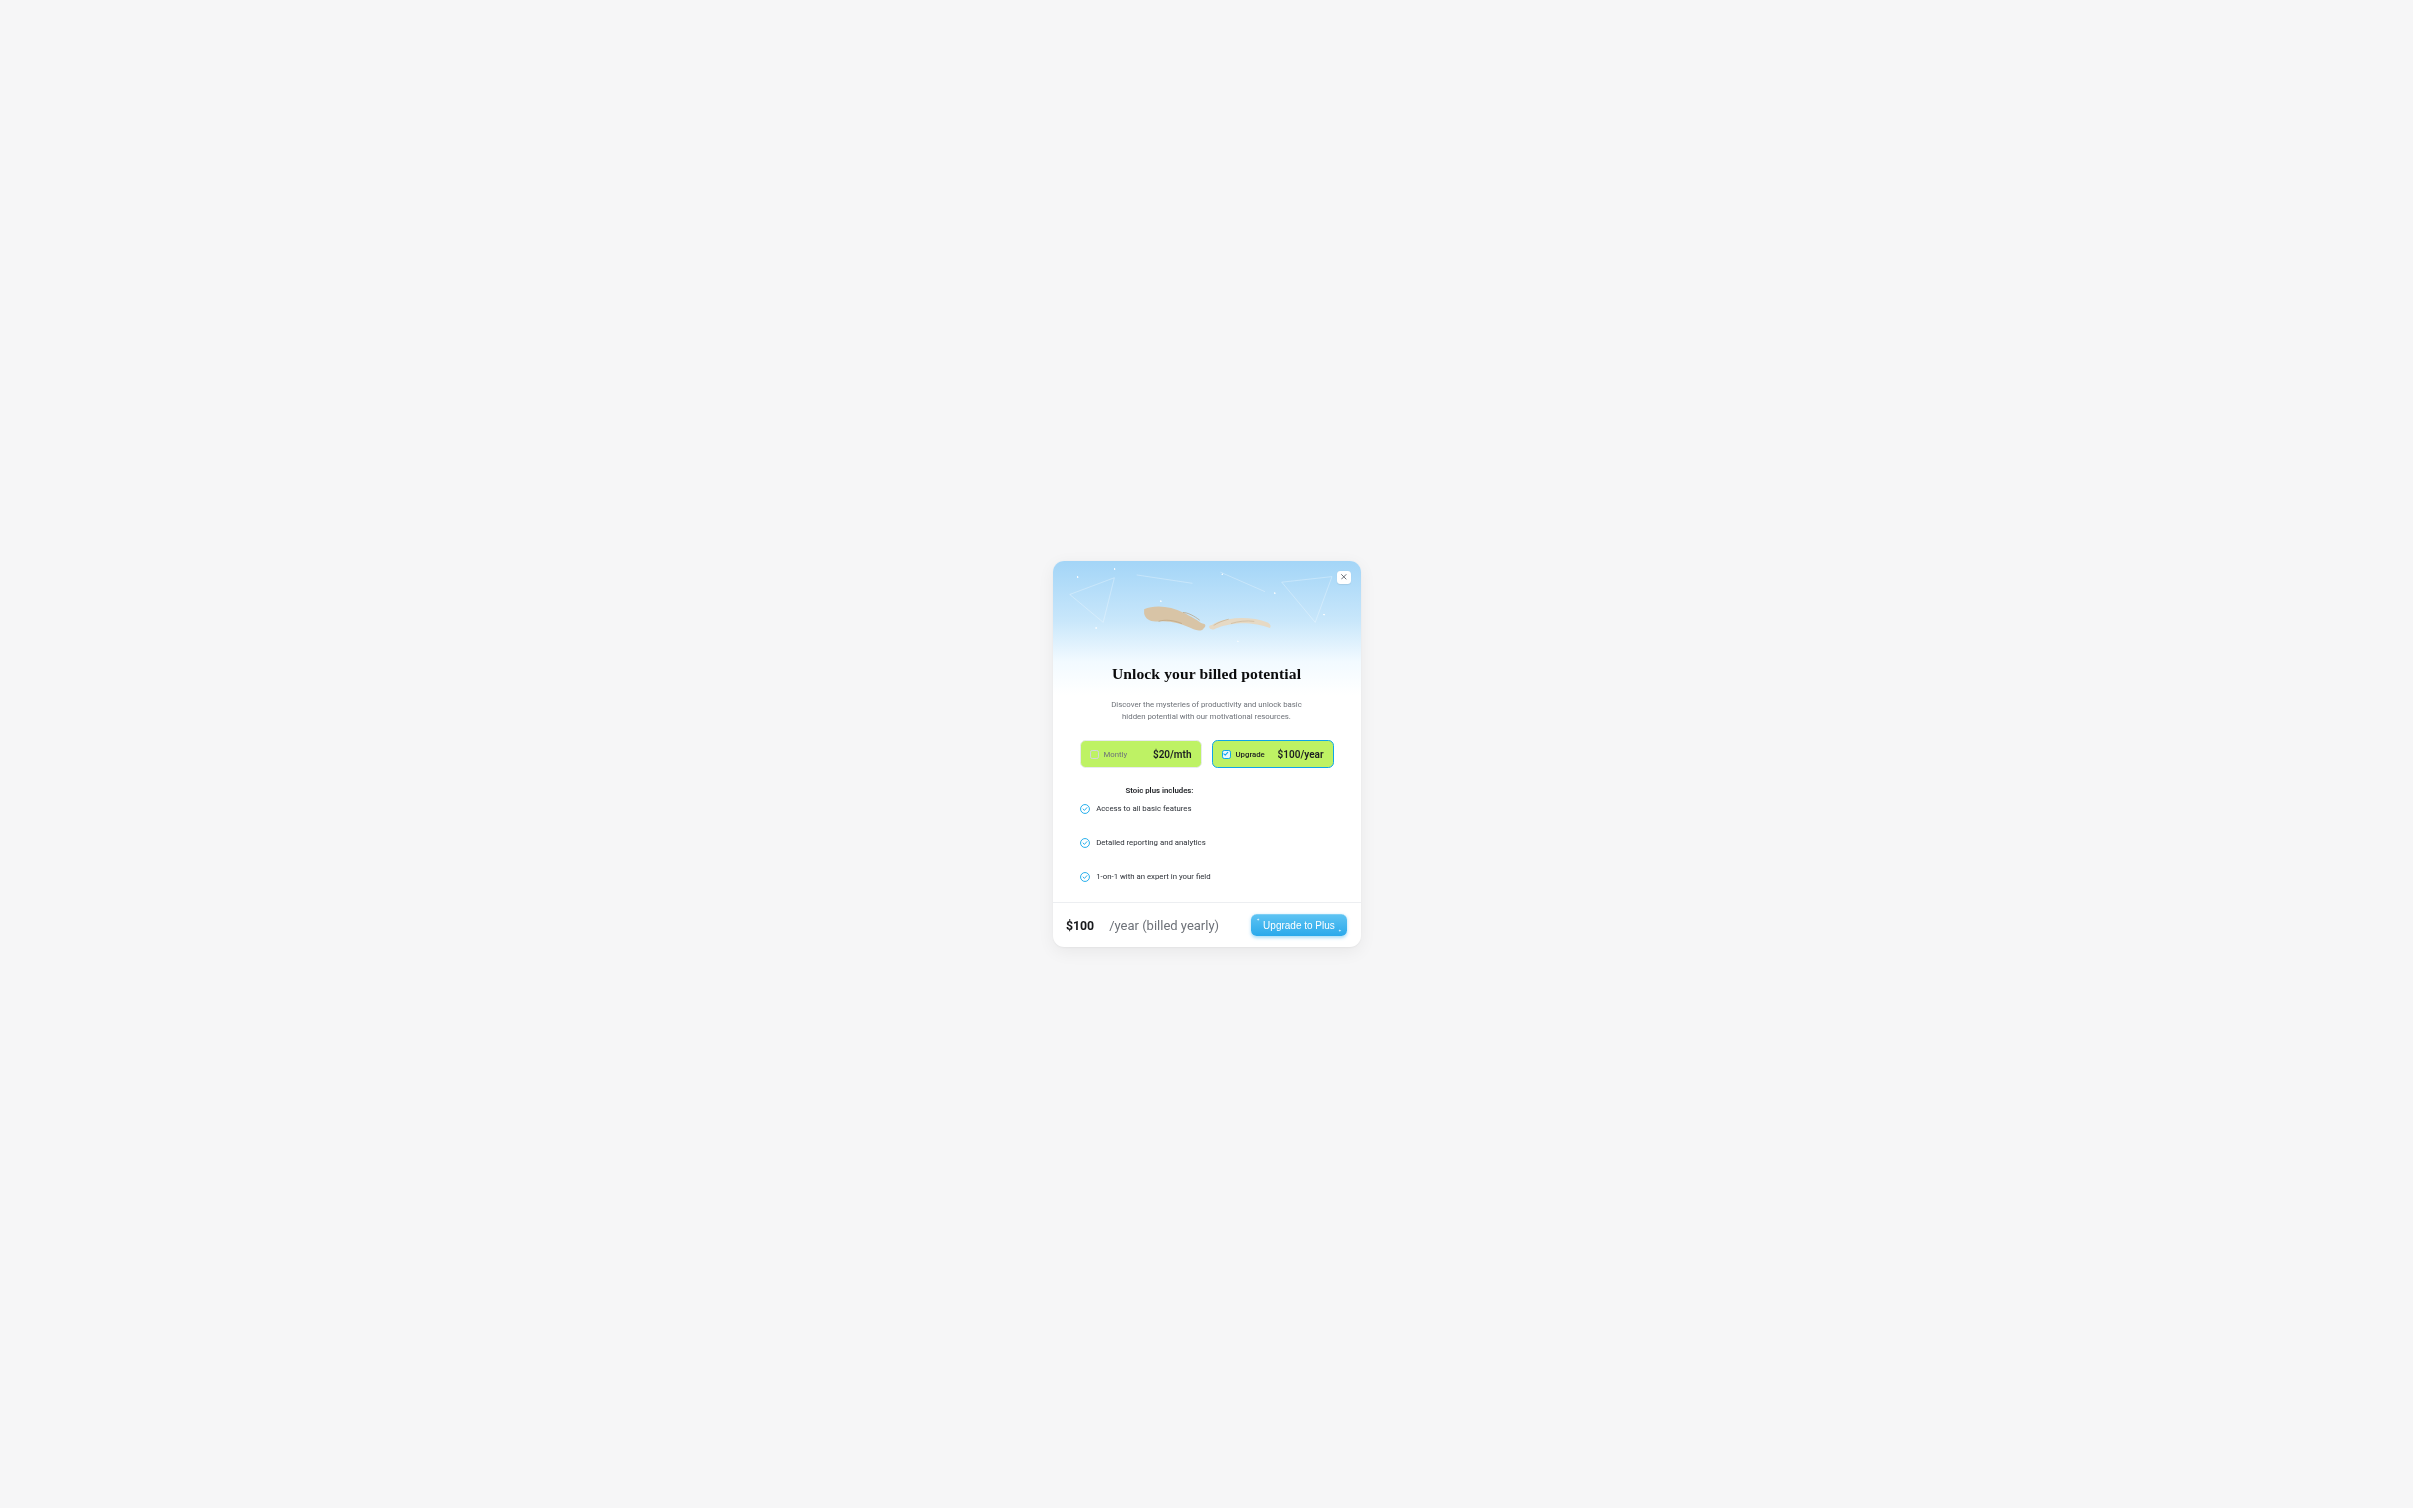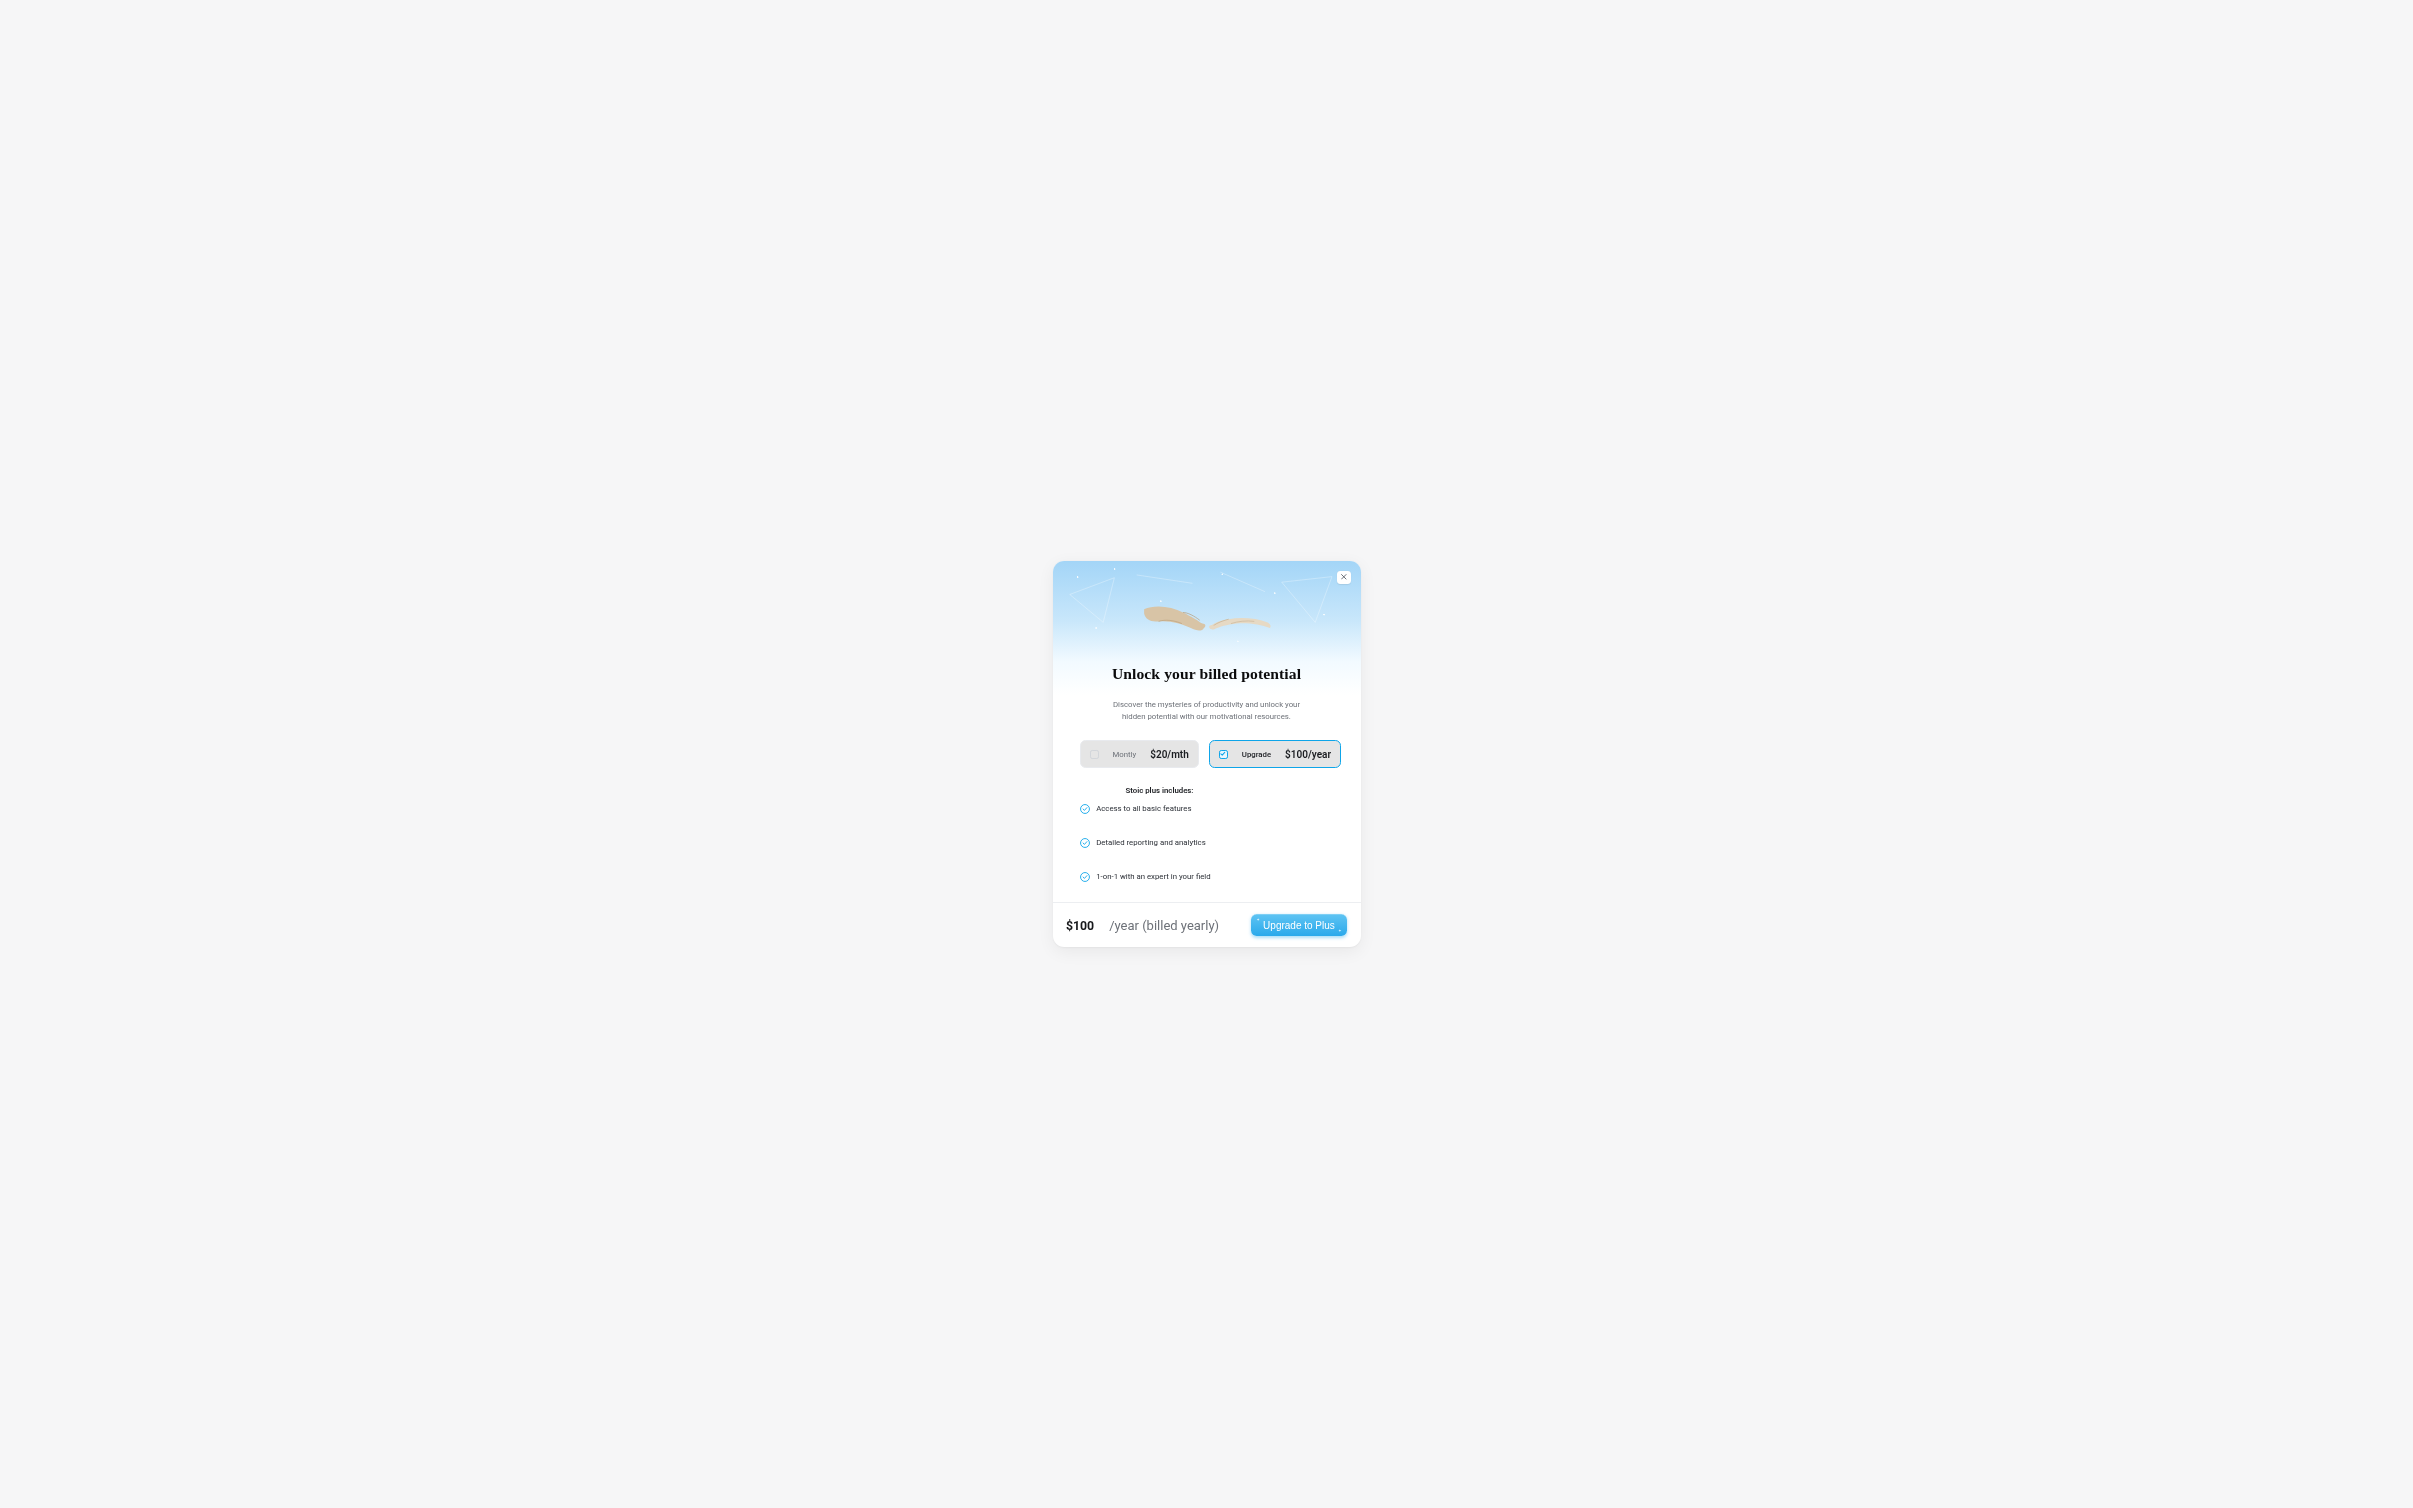--- a/index.html
+++ b/index.html
@@ -80,23 +80,23 @@
     gap: 10px;
     margin-bottom: 18px;
   }
   .plan {
     flex: 1;
     border: 0.6px solid #e8eaee;
     border-radius: 5.6px;
     padding: 7.3px 9px;
     display: flex;
     align-items: center;
-    gap: 14px;
+    gap: 5px;
     cursor: pointer;
-    background: #e5e5e5;
+    background: #bef264;
   }
   .plan.selected { border-color: #0ea5e9; }
   .plan .chk {
     width: 9px; height: 9px;
     border-radius: 2.2px;
     border: 0.8px solid #d2d6db;
     display: flex; align-items: center; justify-content: center;
     flex-shrink: 0;
   }
   .plan.selected .chk {
@@ -178,21 +178,21 @@
     <button class="close-btn">
       <svg viewBox="0 0 10 10">
           <path d="M1 1 L9 9 M9 1 L1 9" stroke="#5a5f68" stroke-width="1.6" stroke-linecap="round"></path>
         </svg>
     </button>
 
     <h1 class="headline">Unlock  your billed potential</h1>
   </div>
 
   <div class="content">
-    <p class="subtext">Discover the mysteries of productivity and unlock your hidden potential with our motivational resources.</p>
+    <p class="subtext">Discover the mysteries of productivity and unlock basic hidden potential with our motivational resources.</p>
 
     <div class="plans">
       <div class="plan">
         <span class="chk">
           
         </span>
         <span class="plan-label">Montly</span>
         <span class="plan-price">$20/mth</span>
       </div>
       <div class="plan selected">

